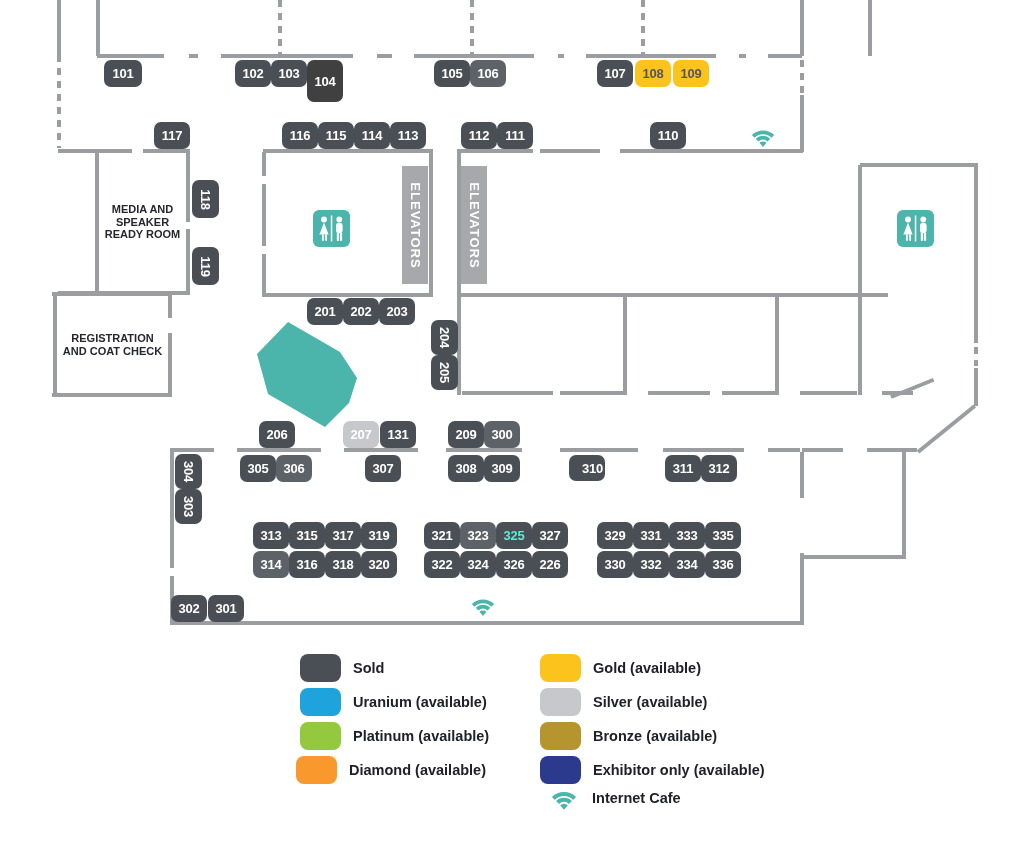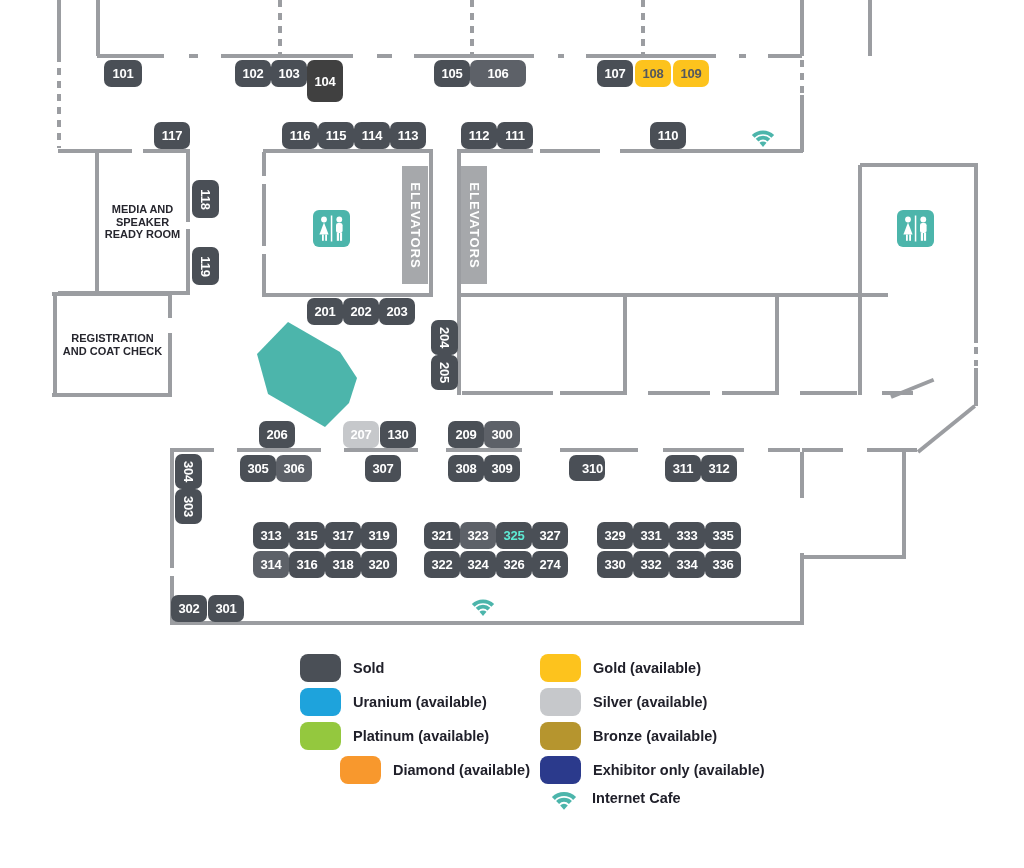--- a/index.html
+++ b/index.html
@@ -144,21 +144,21 @@
       </div>
       <div class="booth" style="left: 271px; top: 60px; width: 36px; height: 27px; background: rgb(74, 79, 86); color: rgb(255, 255, 255);">
         <span>103</span>
       </div>
       <div class="booth" style="left: 307px; top: 60px; width: 36px; height: 42px; background: #404040; color: rgb(255, 255, 255);">
         <span>104</span>
       </div>
       <div class="booth" style="left: 434px; top: 60px; width: 36px; height: 27px; background: rgb(74, 79, 86); color: rgb(255, 255, 255);">
         <span>105</span>
       </div>
-      <div class="booth" style="left: 470px; top: 60px; width: 56px; height: 27px; background: rgb(93, 97, 104); color: rgb(255, 255, 255);">
+      <div class="booth" style="left: 470px; top: 60px; width: 36px; height: 27px; background: rgb(93, 97, 104); color: rgb(255, 255, 255);">
         <span>106</span>
       </div>
       <div class="booth" style="left: 597px; top: 60px; width: 36px; height: 27px; background: rgb(74, 79, 86); color: rgb(255, 255, 255);">
         <span>107</span>
       </div>
       <div class="booth" style="left: 635px; top: 60px; width: 36px; height: 27px; background: rgb(253, 195, 29); color: rgb(84, 88, 94);">
         <span>108</span>
       </div>
       <div class="booth" style="left: 673px; top: 60px; width: 36px; height: 27px; background: rgb(253, 195, 29); color: rgb(84, 88, 94);">
         <span>109</span>
@@ -208,21 +208,21 @@
       <div class="booth rot" style="left: 431px; top: 355px; width: 27px; height: 35px; background: rgb(74, 79, 86); color: rgb(255, 255, 255);">
         <span>205</span>
       </div>
       <div class="booth" style="left: 259px; top: 421px; width: 36px; height: 27px; background: rgb(74, 79, 86); color: rgb(255, 255, 255);">
         <span>206</span>
       </div>
       <div class="booth" style="left: 343px; top: 421px; width: 36px; height: 27px; background: rgb(198, 200, 203); color: rgb(255, 255, 255);">
         <span>207</span>
       </div>
       <div class="booth" style="left: 380px; top: 421px; width: 36px; height: 27px; background: rgb(74, 79, 86); color: rgb(255, 255, 255);">
-        <span>130</span>
+        <span>131</span>
       </div>
       <div class="booth" style="left: 448px; top: 421px; width: 36px; height: 27px; background: rgb(74, 79, 86); color: rgb(255, 255, 255);">
         <span>209</span>
       </div>
       <div class="booth" style="left: 484px; top: 421px; width: 36px; height: 27px; background: rgb(93, 97, 104); color: rgb(255, 255, 255);">
         <span>300</span>
       </div>
       <div class="booth rot" style="left: 175px; top: 454px; width: 27px; height: 35px; background: rgb(74, 79, 86); color: rgb(255, 255, 255);">
         <span>304</span>
       </div>
@@ -292,21 +292,21 @@
       <div class="booth" style="left: 424px; top: 551px; width: 36px; height: 27px; background: rgb(74, 79, 86); color: rgb(255, 255, 255);">
         <span>322</span>
       </div>
       <div class="booth" style="left: 460px; top: 551px; width: 36px; height: 27px; background: rgb(74, 79, 86); color: rgb(255, 255, 255);">
         <span>324</span>
       </div>
       <div class="booth" style="left: 496px; top: 551px; width: 36px; height: 27px; background: rgb(74, 79, 86); color: rgb(255, 255, 255);">
         <span>326</span>
       </div>
       <div class="booth" style="left: 532px; top: 551px; width: 36px; height: 27px; background: rgb(74, 79, 86); color: rgb(255, 255, 255);">
-        <span>274</span>
+        <span>226</span>
       </div>
       <div class="booth" style="left: 597px; top: 522px; width: 36px; height: 27px; background: rgb(74, 79, 86); color: rgb(255, 255, 255);">
         <span>329</span>
       </div>
       <div class="booth" style="left: 633px; top: 522px; width: 36px; height: 27px; background: rgb(74, 79, 86); color: rgb(255, 255, 255);">
         <span>331</span>
       </div>
       <div class="booth" style="left: 669px; top: 522px; width: 36px; height: 27px; background: rgb(74, 79, 86); color: rgb(255, 255, 255);">
         <span>333</span>
       </div>
@@ -382,21 +382,21 @@
         <div class="legend-label">Sold</div>
       </div>
       <div class="legend-item" style="left: 300px; top: 688px;">
         <div class="legend-swatch" style="background: rgb(30, 163, 220);"></div>
         <div class="legend-label">Uranium (available)</div>
       </div>
       <div class="legend-item" style="left: 300px; top: 722px;">
         <div class="legend-swatch" style="background: rgb(148, 200, 62);"></div>
         <div class="legend-label">Platinum (available)</div>
       </div>
-      <div class="legend-item" style="left: 296px; top: 756px; margin-left: 44px;">
+      <div class="legend-item" style="left: 296px; top: 756px;">
         <div class="legend-swatch" style="background: rgb(248, 152, 45);"></div>
         <div class="legend-label">Diamond (available)</div>
       </div>
       <div class="legend-item" style="left: 540px; top: 654px;">
         <div class="legend-swatch" style="background: rgb(253, 195, 29);"></div>
         <div class="legend-label">Gold (available)</div>
       </div>
       <div class="legend-item" style="left: 540px; top: 688px;">
         <div class="legend-swatch" style="background: rgb(198, 200, 203);"></div>
         <div class="legend-label">Silver (available)</div>

